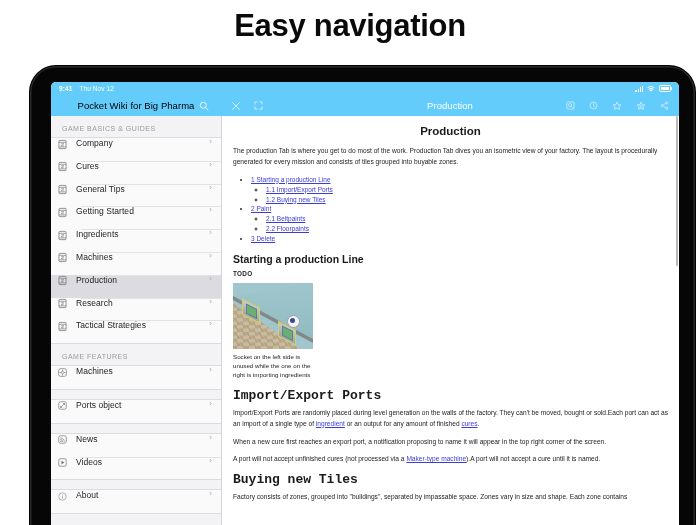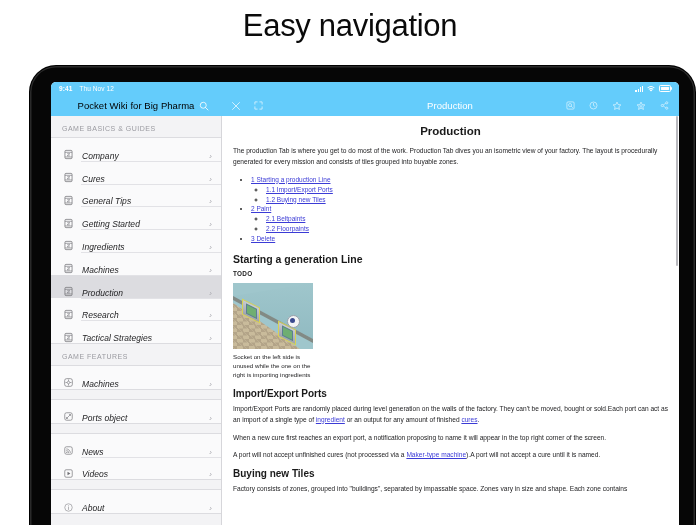--- a/index.html
+++ b/index.html
@@ -11,21 +11,21 @@
     -webkit-font-smoothing: antialiased;
   }
 
   #page { position: relative; width: 700px; height: 525px; background:#fff; }
 
   
   .headline {
     position: absolute; left: 0; top: 8px; width: 700px;
     text-align: center;
     font-size: 31px;
-    font-weight: 400;
+    font-weight: 700;
     color: #0a0a0a;
     letter-spacing: -0.3px;
   }
 
   
   .device {
     position: absolute;
     left: 30px; top: 66px;
     width: 665px; height: 470px;
     background: #060606;
@@ -112,26 +112,25 @@
   }
   .sb-group-title {
     font-size: 7px;
     color: #9a9aa0;
     letter-spacing: 0.5px;
     padding: 9px 0 5px 11px;
     text-transform: uppercase;
   }
   .sb-block { background:#fafafb; border-top:1px solid #dcdce0; border-bottom:1px solid #dcdce0; }
   .sb-row {
-    display:flex; align-items:flex-end;
+    display:flex; align-items:flex-start;
     height: 22.8px;
-    padding-left: 11px; padding-right: 9px;
+    padding-left: 5px; padding-right: 9px;
     position: relative;
     background: #fafafb;
-    font-style: italic;
   }
   .sb-row + .sb-row::before {
     content:""; position:absolute; left: 30px; right:0; top:0; height:1px; background:#e2e2e6;
   }
   .sb-row.selected { background: #dcdce0; }
   .sb-row.selected + .sb-row::before { background:#e2e2e6; }
   .sb-ico { width: 12px; height: 12px; flex:none; margin-right: 8px; display:flex; align-items:center; justify-content:center; }
   .sb-label { font-size: 8.5px; color: #1d1d1f; flex:1 1 auto; letter-spacing:0.05px; }
   .chev { color:#a8a8ae; font-size:8px; line-height:1; }
   .sb-gap { height: 9px; }
@@ -140,21 +139,21 @@
   .content {
     flex:1 1 auto;
     background:#fff;
     padding: 6px 11px 0 11px;
     overflow:hidden;
     color:#1a1a1a;
   }
   .c-title { text-align:center; font-size:11.5px; font-weight:700; margin: 3px 0 9px; }
   .c-para { font-size: 6.6px; line-height: 1.65; margin: 0 0 7px; color:#1c1c1e; }
   .c-h2 { font-size: 10.5px; font-weight:700; margin: 6px 0 5px; }
-  .c-h3 { font-size: 10px; font-weight:700; margin: 5px 0 5px; }
+  .c-h3 { font-size: 13px; font-weight:700; margin: 5px 0 5px; font-family: Liberation Mono, monospace; }
   .c-todo { font-size:6.4px; font-weight:700; letter-spacing:0.3px; margin: 0 0 6px; }
 
   ul.toc { list-style: disc; margin: 0 0 9px; padding-left: 18px; }
   ul.toc ul { list-style: circle; margin: 0; padding-left: 15px; }
   ul.toc li { font-size:6.5px; line-height:1.52; color:#2a2a2a; }
   a.wlink { color:#3b3bd6; text-decoration: underline; }
 
   
   .figure { width: 80px; margin: 0 0 8px; }
   .fig-img {
@@ -525,21 +524,21 @@
               <ul>
                 <li><a class="wlink" href="#">2.1 Beltpaints</a></li>
                 <li><a class="wlink" href="#">2.2 Floorpaints</a></li>
               </ul>
             </li>
             <li>
               <a class="wlink" href="#">3 Delete</a>
             </li>
           </ul>
 
-          <div class="c-h2">Starting a generation Line</div>
+          <div class="c-h2">Starting a production Line</div>
           <div class="c-todo">TODO</div>
 
           <div class="figure">
             <div class="fig-img">
               <div class="floor"></div>
               <div class="wall"></div>
               <div class="wallband"></div>
               <div class="sock s1"></div>
               <div class="sock s2"></div>
               <div class="bulb"></div>

